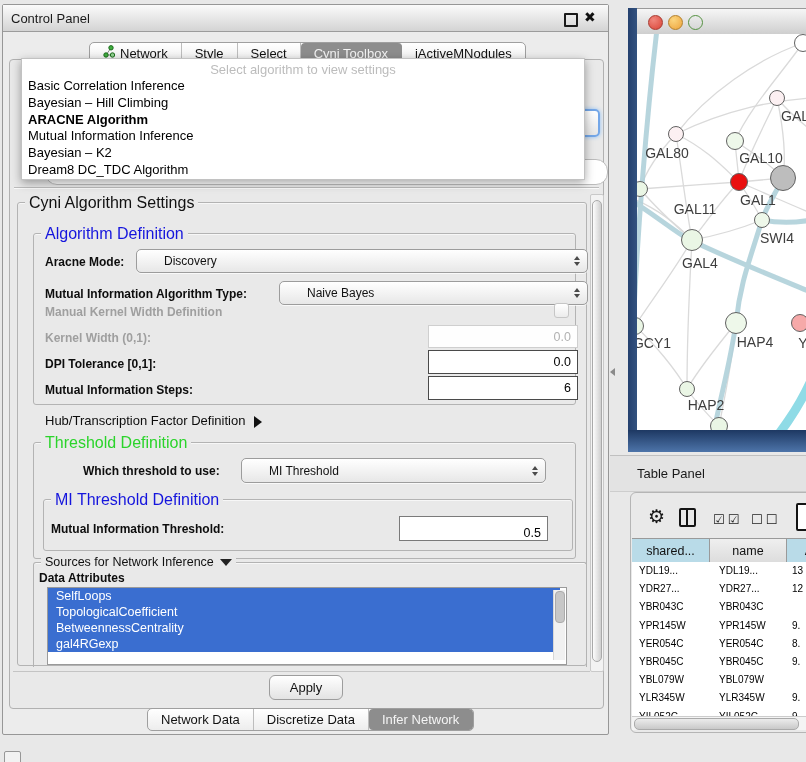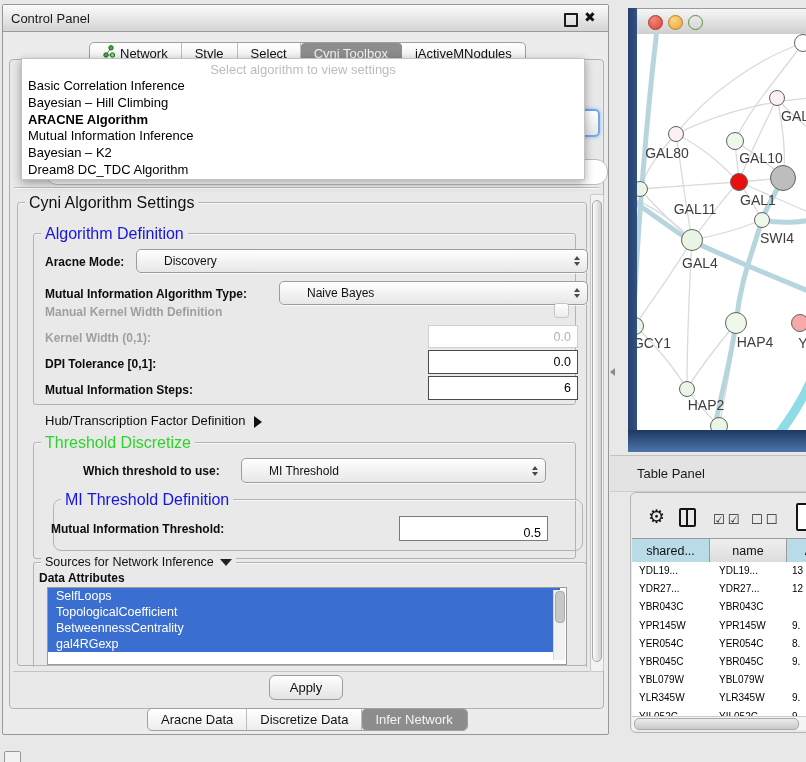--- a/index.html
+++ b/index.html
@@ -199,32 +199,32 @@
     <div class="abs lbl" style="left:42px;top:378px;">Mutual Information Steps:</div>
     <div class="abs fld" style="left:425px;top:371px;width:142px;height:22px;">
       <span>6</span>
     </div>
 
     <div class="abs lbl" style="left:42px;top:408px;font-size:12.5px;">
       <span style="font-weight:normal;font-size:13px;">Hub/Transcription Factor Definition</span><span class="tri-right"></span>
     </div>
 
     <div class="abs grp" style="left:30px;top:437px;width:541px;height:115px;">
-      <div class="gtitle t-green">Threshold Discretize</div>
+      <div class="gtitle t-green">Threshold Definition</div>
     </div>
     <div class="abs lbl" style="left:80px;top:459px;">Which threshold to use:</div>
     <div class="abs combo" style="left:238px;top:453px;width:276px;height:23px;">
       <span>MI Threshold</span>
       <span class="arrows">
           <span class="tri-up"></span>
           <span class="tri-dn"></span>
         </span>
     </div>
 
-    <div class="abs grp" style="left:50px;top:494px;width:528px;height:50px;border-radius:8px;">
+    <div class="abs grp" style="left:40px;top:494px;width:528px;height:50px;">
       <div class="gtitle t-blue">MI Threshold Definition</div>
     </div>
     <div class="abs lbl" style="left:48px;top:517px;">Mutual Information Threshold:</div>
     <div class="abs fld" style="left:396px;top:511px;width:141px;height:23px;border-color:#7a7a7a;align-items:flex-end;">
       <span>0.5</span>
     </div>
 
     <div class="abs grp" style="left:30px;top:557px;width:552px;height:104px;border-bottom:none;border-radius:3px 3px 0 0;">
       <div class="gtitle" style="font-size:12.5px;"><span>Sources for Network Inference</span><span class="tri-down-s"></span></div>
     </div>
@@ -239,21 +239,21 @@
       <div class="list-vbar">
           <div class="list-thumb"></div>
         </div>
     </div>
 
     <div class="abs apply-btn">
         <span>Apply</span>
       </div>
     <div class="abs seg seg-bottom">
       <div class="seg-item">
-          <span>Aracne Data</span>
+          <span>Network Data</span>
         </div>
       <div class="seg-item">
           <span>Discretize Data</span>
         </div>
       <div class="seg-item sel">
           <span>Infer Network</span>
         </div>
     </div>
 
     <div class="abs popup">

